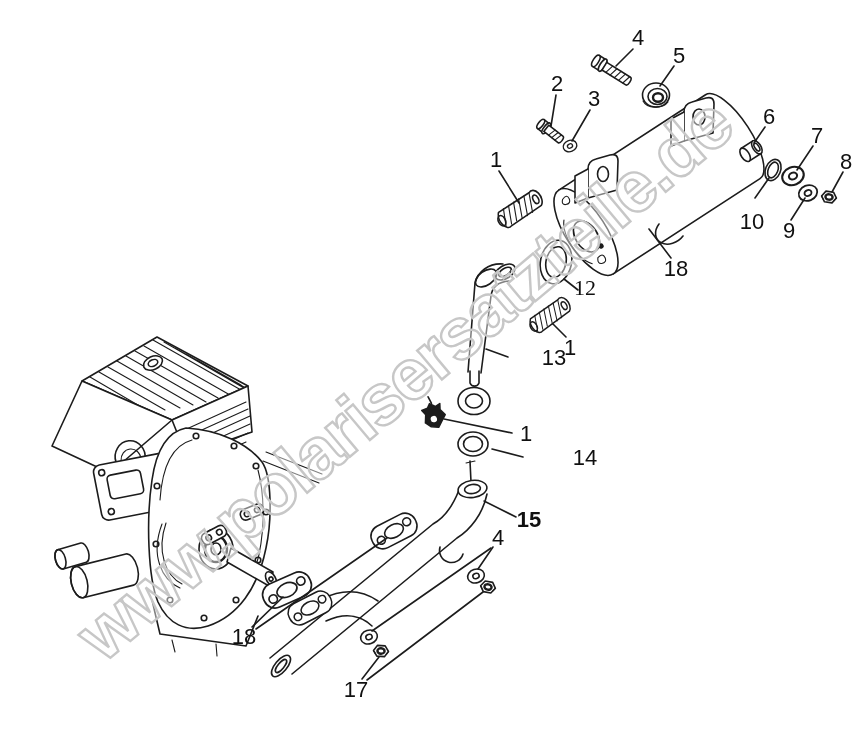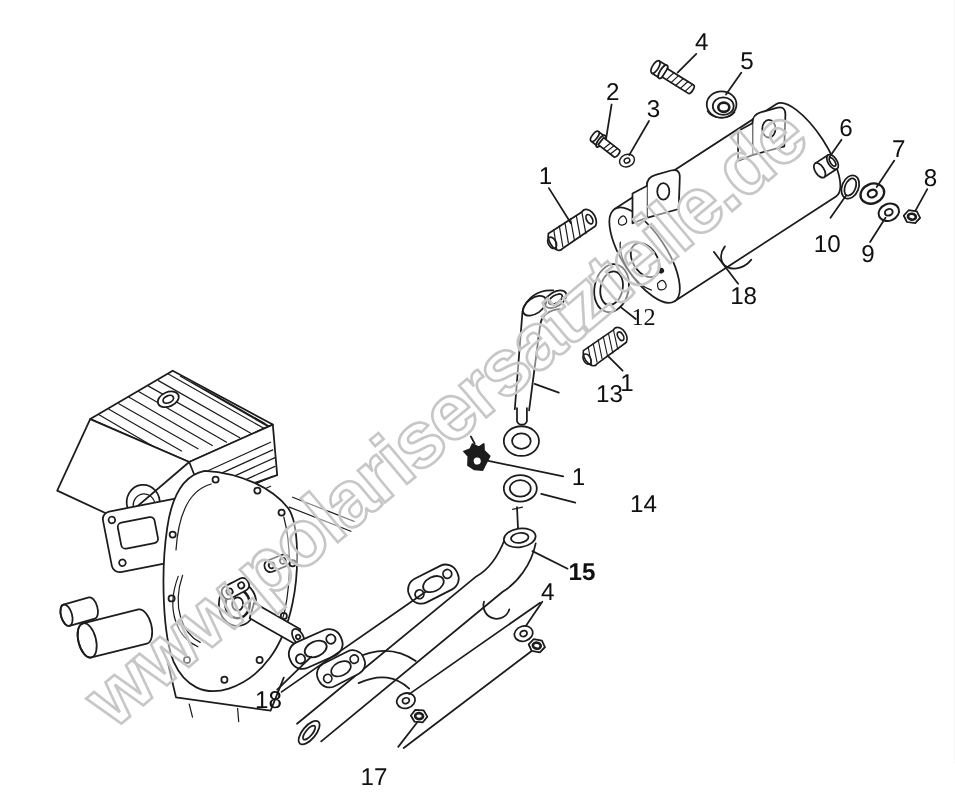--- a/index.html
+++ b/index.html
@@ -301,16 +301,16 @@
       <div class="callout" style="left: 789px; top: 231px;">9</div>
       <div class="callout" style="left: 752px; top: 222px;">10</div>
       <div class="callout" style="left: 676px; top: 269px;">18</div>
       <div class="callout" style="left: 585px; top: 288px; font-family: Liberation Serif, serif;">12</div>
       <div class="callout" style="left: 570px; top: 348px;">1</div>
       <div class="callout" style="left: 522px; top: 358px; margin-left: 32px;">13</div>
       <div class="callout" style="left: 526px; top: 434px;">1</div>
       <div class="callout" style="left: 537px; top: 458px; margin-left: 48px;">14</div>
       <div class="callout" style="left: 529px; top: 520px; font-weight: bold;">15</div>
       <div class="callout" style="left: 498px; top: 538px;">4</div>
-      <div class="callout" style="left: 340px; top: 690px; margin-top: 17px;">17</div>
+      <div class="callout" style="left: 356px; top: 690px;">17</div>
       <div class="callout" style="left: 244px; top: 637px;">18</div>
     </div>
 </div>
 
 </body></html>

